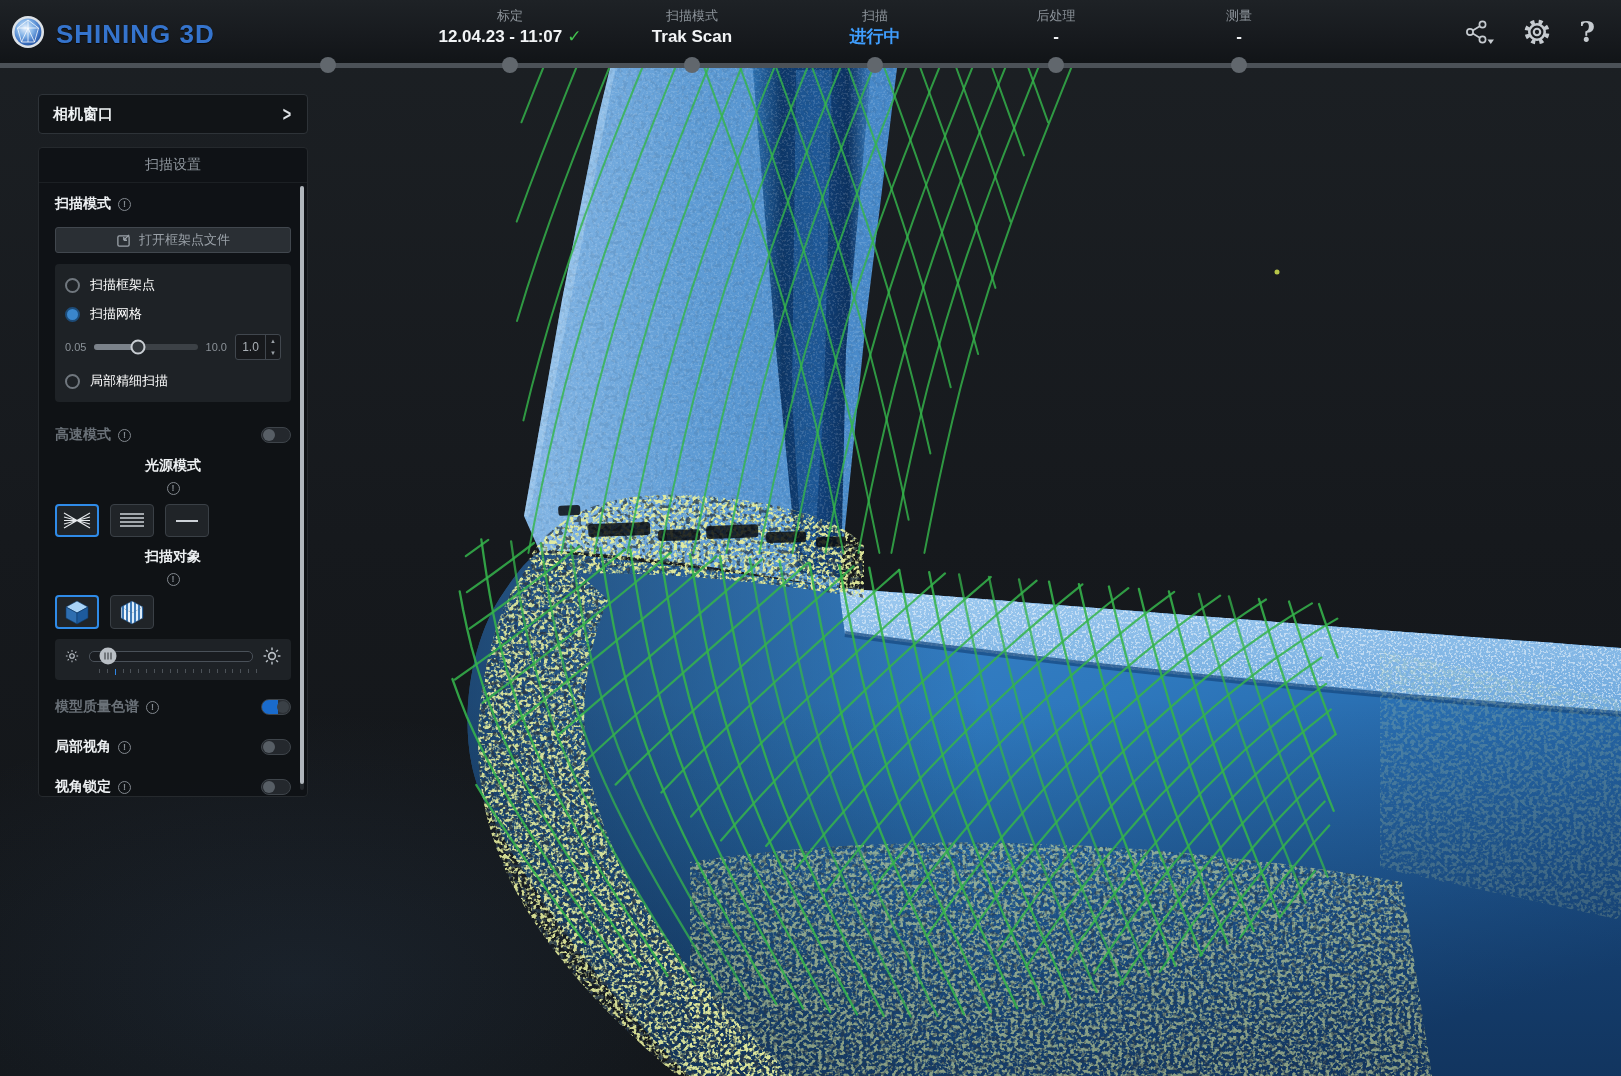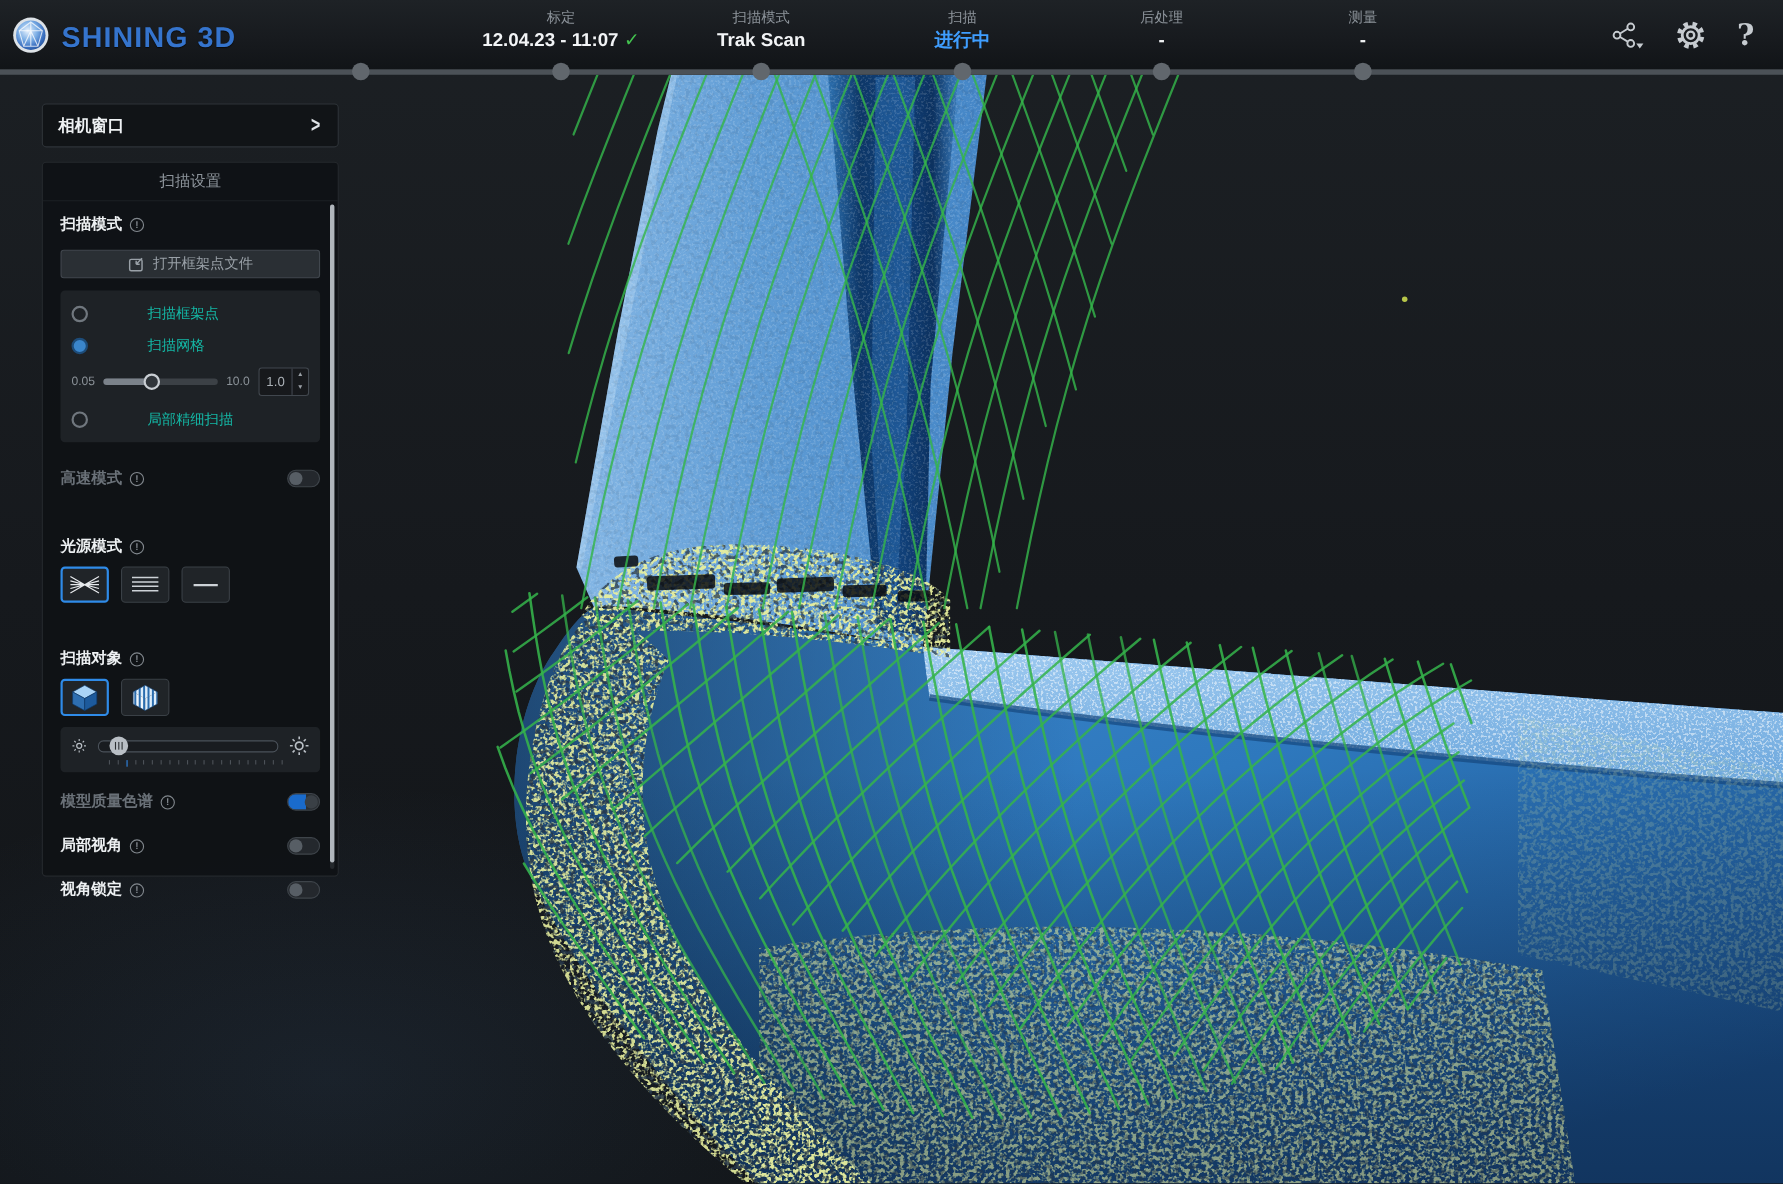--- a/index.html
+++ b/index.html
@@ -45,21 +45,21 @@
   .info{width:13px;height:13px;border-radius:50%;border:1px solid #82888e;box-sizing:border-box;
     color:#82888e;font-size:9px;font-weight:bold;display:flex;align-items:center;justify-content:center;line-height:1;}
   .info::after{content:"!";}
   .row-split{display:flex;align-items:center;justify-content:space-between;}
   .open-btn{margin-top:14px;height:26px;width:100%;background:#2a2f34;border:1px solid #41474e;border-radius:3px;
     color:#9aa1a8;font-size:13px;display:flex;align-items:center;justify-content:center;gap:8px;cursor:pointer;box-sizing:border-box;}
   .radio-box{margin-top:11px;background:#1e2226;border-radius:4px;padding:12px 10px 10px 10px;}
   .radio-row{display:flex;align-items:center;gap:10px;height:18px;margin-bottom:11px;cursor:pointer;}
   .radio{width:15px;height:15px;border-radius:50%;border:2px solid #70777e;box-sizing:border-box;flex:0 0 auto;}
   .radio.sel{border:2px solid #1d4c79;background:#3a86cc;}
-  .radio-label{font-size:13px;color:#14b8a6;margin-left:44px;}
+  .radio-label{font-size:13px;color:#ffffff;}
   .slider-row{display:flex;align-items:center;height:26px;margin:2px 0 12px 0;}
   .mini-num{font-size:11px;color:#8b9298;flex:0 0 auto;}
   .mini-slider{flex:1;height:6px;background:#3c4146;border-radius:3px;position:relative;margin:0 8px;cursor:pointer;}
   .mini-fill{position:absolute;left:0;top:0;bottom:0;width:42%;background:#7b828a;border-radius:3px;}
   .mini-knob{position:absolute;left:42%;top:50%;transform:translate(-50%,-50%);width:15px;height:15px;border-radius:50%;
     background:#30353a;border:2px solid #c9ced3;box-sizing:border-box;}
   .spinbox{width:46px;height:26px;margin-left:8px;background:#17191c;border:1px solid #41474e;border-radius:3px;
     box-sizing:border-box;display:flex;align-items:stretch;flex:0 0 auto;cursor:text;}
   .spin-val{flex:1;display:flex;align-items:center;justify-content:center;font-size:12px;color:#aab0b6;}
   .spin-arrows{width:14px;border-left:1px solid #41474e;display:flex;flex-direction:column;}
@@ -75,21 +75,21 @@
   .mode-btn.sel{border:2px solid #2f8be8;}
   .bright-box{margin-top:10px;background:#1e2226;border-radius:4px;padding:7px 10px 3px 10px;}
   .bright-row{display:flex;align-items:center;height:20px;}
   .b-track{flex:1;height:9px;border:1px solid #4a5159;border-radius:5px;background:#191c20;position:relative;margin:0 10px;cursor:pointer;}
   .b-knob{position:absolute;left:11%;top:50%;transform:translate(-50%,-50%);width:17px;height:17px;border-radius:50%;
     background:#b9bfc5;display:flex;align-items:center;justify-content:center;gap:1.5px;}
   .b-knob i{width:1.5px;height:7px;background:#2c3034;display:block;}
   .b-ticks{display:flex;justify-content:space-between;margin:3px 24px 0 34px;height:8px;align-items:flex-start;}
   .b-ticks span{width:1px;height:4px;background:#4c5258;}
   .b-ticks span.blue{background:#2f86e6;height:6px;}
-  .mt16{margin-top:16px;gap:39px;} .mt18{margin-top:18px;} .mt22{margin-top:22px;} .mt26{margin-top:42px;} .mt12{margin-top:12px;}
+  .mt16{margin-top:16px;gap:39px;} .mt18{margin-top:18px;} .mt22{margin-top:22px;} .mt26{margin-top:11px;flex-direction:column;} .mt12{margin-top:12px;}
   .h22{height:22px;}
 </style>
 </head>
 <body>
 
 <svg id="scene" viewBox="0 0 1621 1076" width="1621" height="1076">
   <defs>
     <linearGradient id="gBg" x1="0" y1="0" x2="0" y2="1">
       <stop offset="0" stop-color="#1c2024"></stop>
         <stop offset=".5" stop-color="#16191d"></stop>

